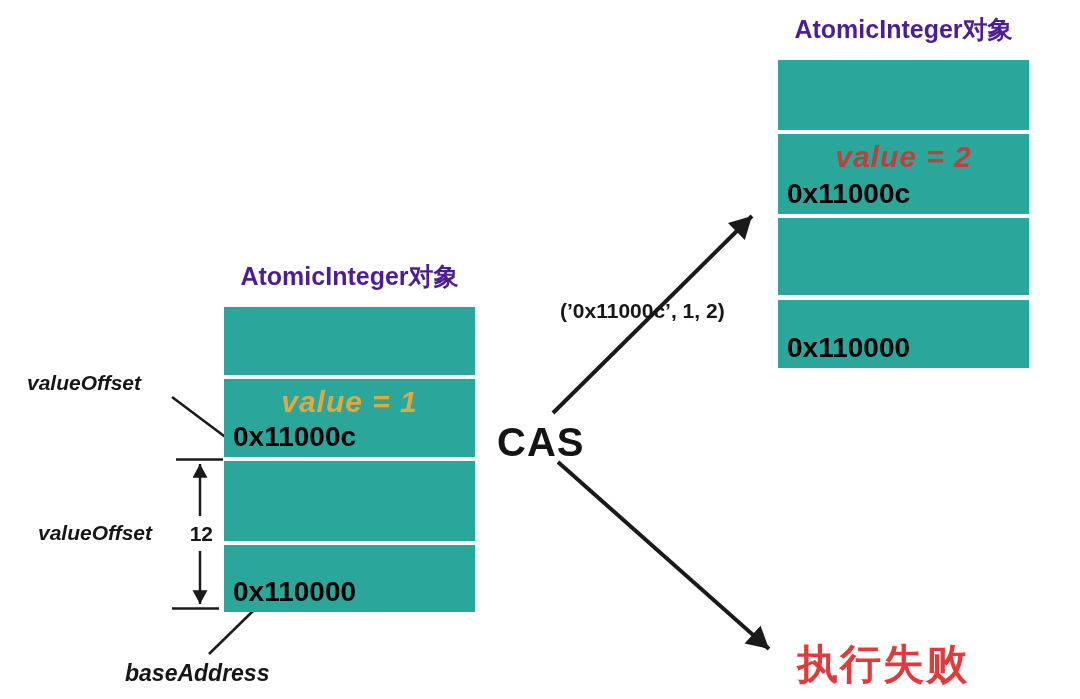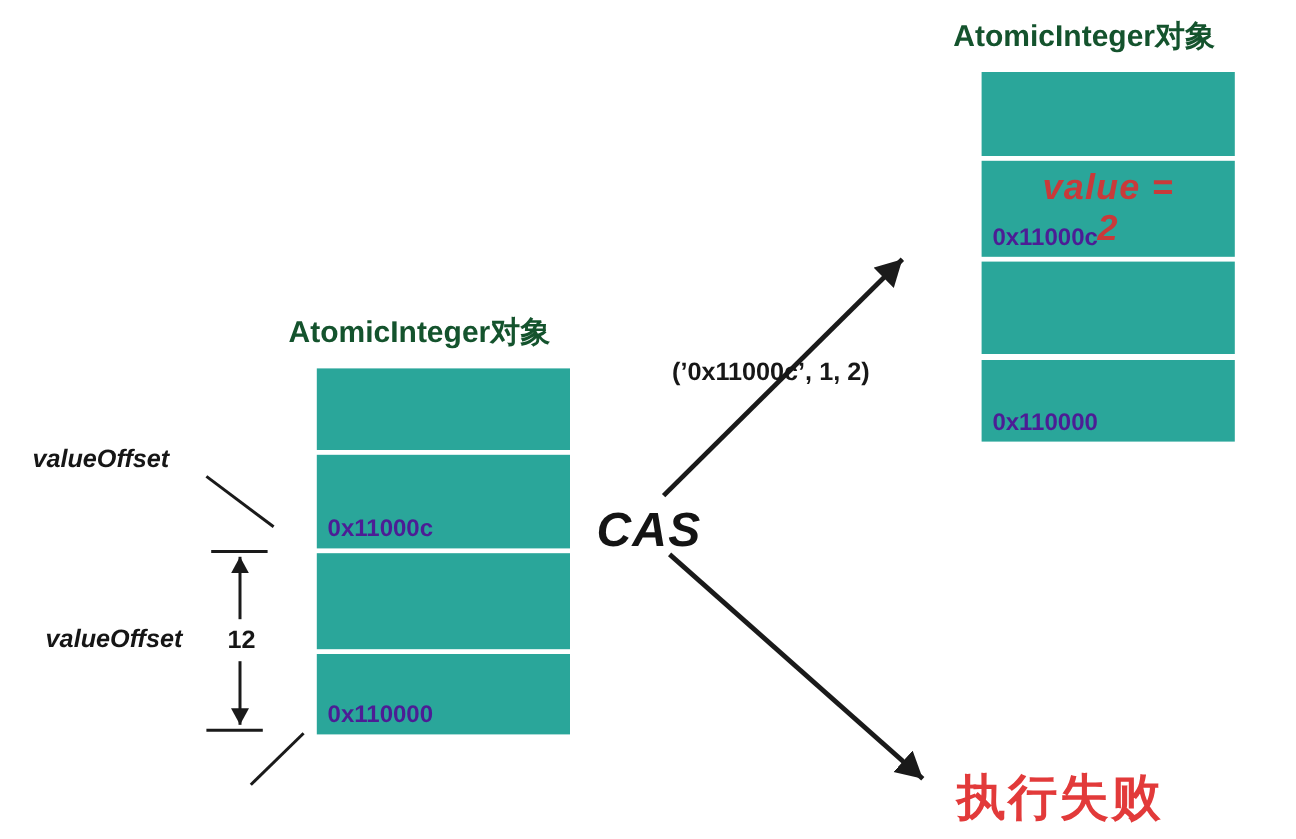--- a/index.html
+++ b/index.html
@@ -5,44 +5,44 @@
   html,body{margin:0;padding:0;background:#fff;}
   .canvas{
     position:relative;width:1080px;height:699px;background:#ffffff;
     font-family:"Liberation Sans","DejaVu Sans",sans-serif;overflow:hidden;
   }
   svg.lines{position:absolute;left:0;top:0;width:1080px;height:699px;}
 
   .block{position:absolute;}
   .block.left{left:224px;top:307px;width:251px;height:305px;}
   .block.right{left:778px;top:60px;width:251px;height:308px;}
-  .seg{position:absolute;left:0;right:0;background:#2AA69A;margin-left:40px;}
+  .seg{position:absolute;left:0;right:0;background:#2AA69A;}
   .block.left  .s1{top:0;height:68px;}
   .block.left  .s2{top:72px;height:78px;}
   .block.left  .s3{top:154px;height:80px;}
   .block.left  .s4{top:238px;height:67px;}
   .block.right .s1{top:0;height:70px;}
   .block.right .s2{top:74px;height:80px;}
   .block.right .s3{top:158px;height:77px;}
   .block.right .s4{top:240px;height:68px;}
 
   .value{position:absolute;left:0;right:0;top:6px;text-align:center;
          font-style:italic;font-weight:bold;font-size:30px;letter-spacing:1px;}
   .value.gold{color:#E3A93C;}
   .value.red{color:#C93A3A;padding-left:42px;right:42px;}
-  .addr{position:absolute;left:9px;bottom:4px;color:#4c1d95;
-        font-weight:bold;font-size:20px;}
+  .addr{position:absolute;left:9px;bottom:4px;color:#000000;
+        font-weight:bold;font-size:28px;}
 
-  .obj-title{position:absolute;font-weight:bold;font-size:25px;color:#14532d;
+  .obj-title{position:absolute;font-weight:bold;font-size:25px;color:#4c1d95;
              text-align:center;white-space:nowrap;}
   .obj-title.left{left:194px;top:260px;width:311px;}
   .obj-title.right{left:753px;top:13px;width:301px;}
 
   .cas{position:absolute;left:497px;top:420px;font-weight:bold;font-size:40px;
-       color:#141414;letter-spacing:1px;font-style:italic;}
+       color:#141414;letter-spacing:1px;}
   .args{position:absolute;font-weight:bold;font-size:21px;color:#171717;white-space:nowrap;margin-left:20px;}
   .args.success{left:540px;top:299px;}
   .args.fail{left:566px;top:594px;}
   .fail-result{position:absolute;left:797px;top:637px;font-weight:bold;
                font-size:41px;color:#E23A3A;letter-spacing:2px;white-space:nowrap;}
 
   .side-label{position:absolute;font-style:italic;font-weight:bold;font-size:21px;
               color:#161616;white-space:nowrap;}
   .lbl-value-address{left:27px;top:371px;}
   .lbl-value-offset{left:38px;top:521px;text-align:center;}
@@ -77,20 +77,21 @@
     <line x1="172" y1="608.5" x2="219" y2="608.5" stroke="#1A1A1A" stroke-width="2.5"></line>
     <line x1="200" y1="516" x2="200" y2="464" stroke="#1A1A1A" stroke-width="2.5" marker-end="url(#ah-small)"></line>
     <line x1="200" y1="551" x2="200" y2="604" stroke="#1A1A1A" stroke-width="2.5" marker-end="url(#ah-small)"></line>
   </svg>
 
   <div class="obj-title left">AtomicInteger对象</div>
 
   <div class="block left">
     <div class="seg s1"></div>
     <div class="seg s2">
+      <div class="value gold">value = 1</div>
       <div class="addr">0x11000c</div>
     </div>
     <div class="seg s3"></div>
     <div class="seg s4">
       <div class="addr">0x110000</div>
     </div>
   </div>
 
   <div class="obj-title right">AtomicInteger对象</div>
 
@@ -102,18 +103,19 @@
     </div>
     <div class="seg s3"></div>
     <div class="seg s4">
       <div class="addr">0x110000</div>
     </div>
   </div>
 
   <div class="side-label lbl-value-address">valueOffset</div>
   <div class="side-label lbl-value-offset">valueOffset</div>
   <div class="offset-num">12</div>
+  <div class="side-label lbl-base-address">baseAddress</div>
 
   <div class="cas">CAS</div>
   <div class="args success">(’0x11000c’, 1, 2)</div>
   <div class="fail-result">执行失败</div>
 
 </div>
 
 </body></html>

